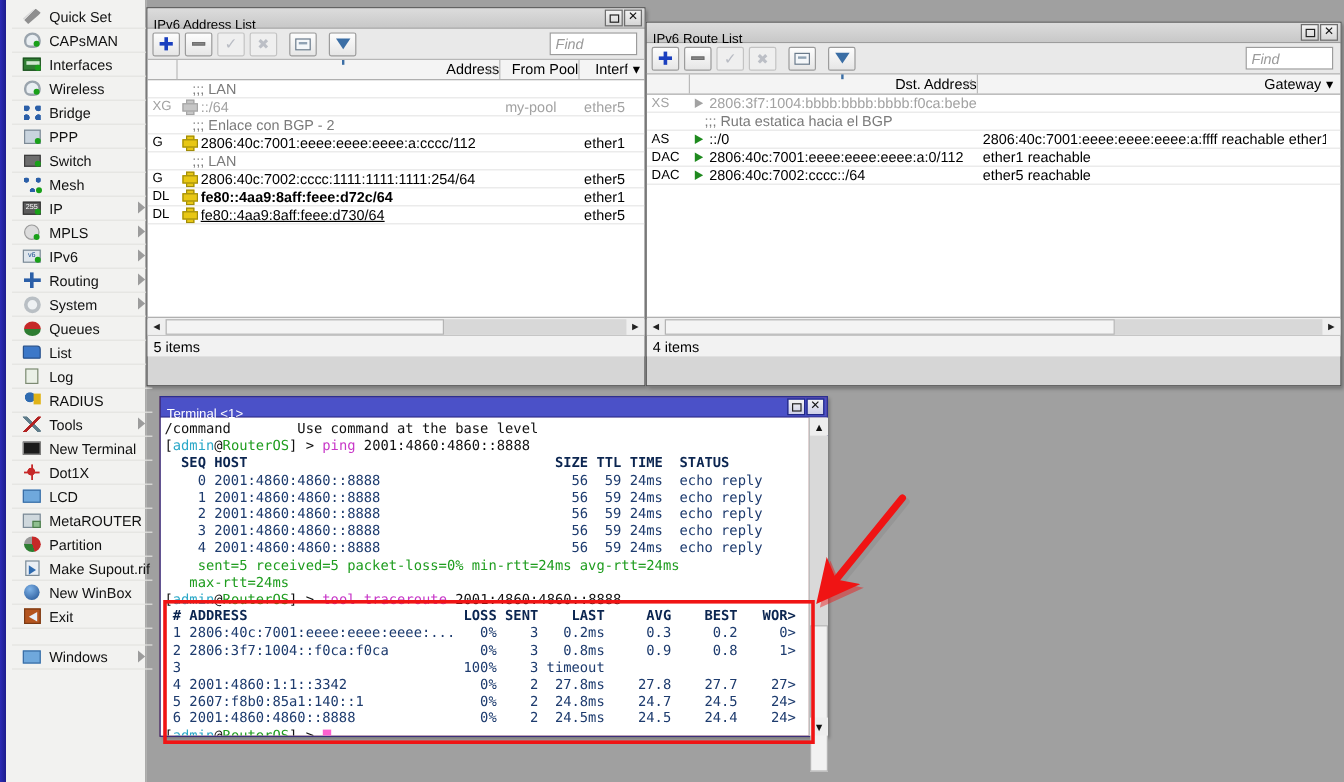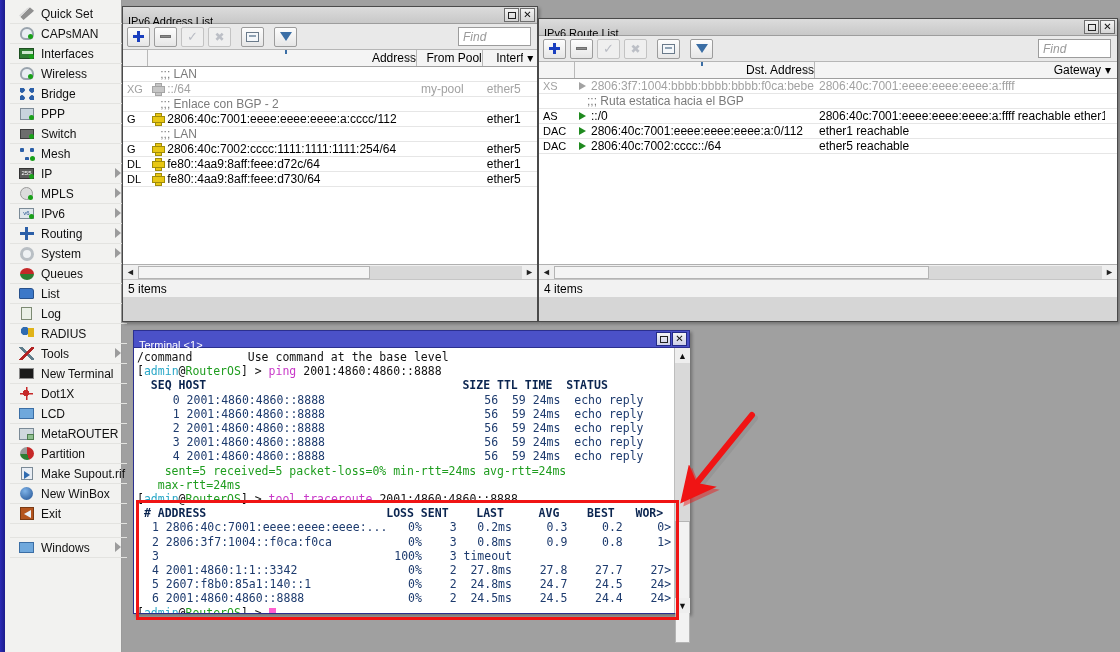--- a/index.html
+++ b/index.html
@@ -195,21 +195,21 @@
                  background:#f0f0f0; border-left:1px solid #bdbdbd; }
   .vs-arrow { height:15px; width:15px; display:flex; align-items:center; justify-content:center;
               font-size:9px; color:#111; background:#eee; }
   .vs-track { position:absolute; top:15px; bottom:15px; left:0; width:15px; background:#d9d9d9; }
   .vs-thumb { position:absolute; left:0; width:15px; background:#f2f2f2; border:1px solid #b4b4b4; }
 
   .c-cy { color:#2aa8c8; }
   .c-gn { color:#1f9d1f; }
   .c-mg { color:#c838c8; }
   .c-bk { color:#111; }
-  .c-bl { color:#1d3b6e;margin-left:8px; }
+  .c-bl { color:#1d3b6e; }
   .c-hd { color:#0b2550; font-weight:bold; }
   .cursor { display:inline-block; width:7px; height:11px; background:#ff5fd0; vertical-align:-2px; }
 
   
   #redbox { position:absolute; left:136px; top:500px; width:543px; height:120px;
             border:3px solid #f01414; pointer-events:none; }
   #redarrow { position:absolute; left:660px; top:405px; width:110px; height:110px;
               pointer-events:none; }
 </style>
 </head>
@@ -498,27 +498,27 @@
           <div class="td" style="width: 56px;"></div>
         </div>
         <div class="trow">
           <div class="td flags">G</div>
           <div class="td" style="width: 278px;"><span class="addr-ic"></span><span>2806:40c:7002:cccc:1111:1111:1111:254/64</span></div>
           <div class="td" style="width: 68px;"></div>
           <div class="td" style="width: 56px;">ether5</div>
         </div>
         <div class="trow">
           <div class="td flags">DL</div>
-          <div class="td" style="width: 278px;"><span class="addr-ic"></span><span>fe80::4aa9:8aff:feee:d72c/64</span></div>
+          <div class="td" style="width: 278px; font-weight: bold;"><span class="addr-ic"></span><span>fe80::4aa9:8aff:feee:d72c/64</span></div>
           <div class="td" style="width: 68px;"></div>
           <div class="td" style="width: 56px;">ether1</div>
         </div>
         <div class="trow">
           <div class="td flags">DL</div>
-          <div class="td" style="width: 278px;"><span class="addr-ic"></span><span>fe80::4aa9:8aff:feee:d730/64</span></div>
+          <div class="td" style="width: 278px; text-decoration: underline;"><span class="addr-ic"></span><span>fe80::4aa9:8aff:feee:d730/64</span></div>
           <div class="td" style="width: 68px;"></div>
           <div class="td" style="width: 56px;">ether5</div>
         </div>
       </div>
 
     <div class="hscroll">
       <span class="hs-arrow">◄</span>
       <span class="hs-track">
         <span class="hs-thumb" style="width:232px;"></span>
       </span>
@@ -567,21 +567,20 @@
       <div class="th" style="width:286px;border-right:none;">
         <span>Gateway</span>
       </div>
       <div class="th" style="width:14px;border-right:none;text-align:center;padding-left:0;">▾</div>
     </div>
 
     <div class="tbody" id="route-rows" style="height:185px;overflow:hidden;">
         <div class="trow dim">
           <div class="td flags" style="width: 36px;">XS</div>
           <div class="td" style="width: 240px;"><span class="tri gray"></span><span>2806:3f7:1004:bbbb:bbbb:bbbb:f0ca:bebe</span></div>
-          <div class="td" style="width: 290px;">2806:40c:7001:eeee:eeee:eeee:a:ffff</div>
         </div>
         <div class="trow comment">
           <div class="td flags" style="width: 36px;"></div>
           <div class="td" style="width: 240px; padding-left: 12px;">;;; Ruta estatica hacia el BGP</div>
           <div class="td" style="width: 290px;"></div>
         </div>
         <div class="trow">
           <div class="td flags" style="width: 36px;">AS</div>
           <div class="td" style="width: 240px;"><span class="tri"></span><span>::/0</span></div>
           <div class="td" style="width: 290px;">2806:40c:7001:eeee:eeee:eeee:a:ffff reachable ether1</div>

